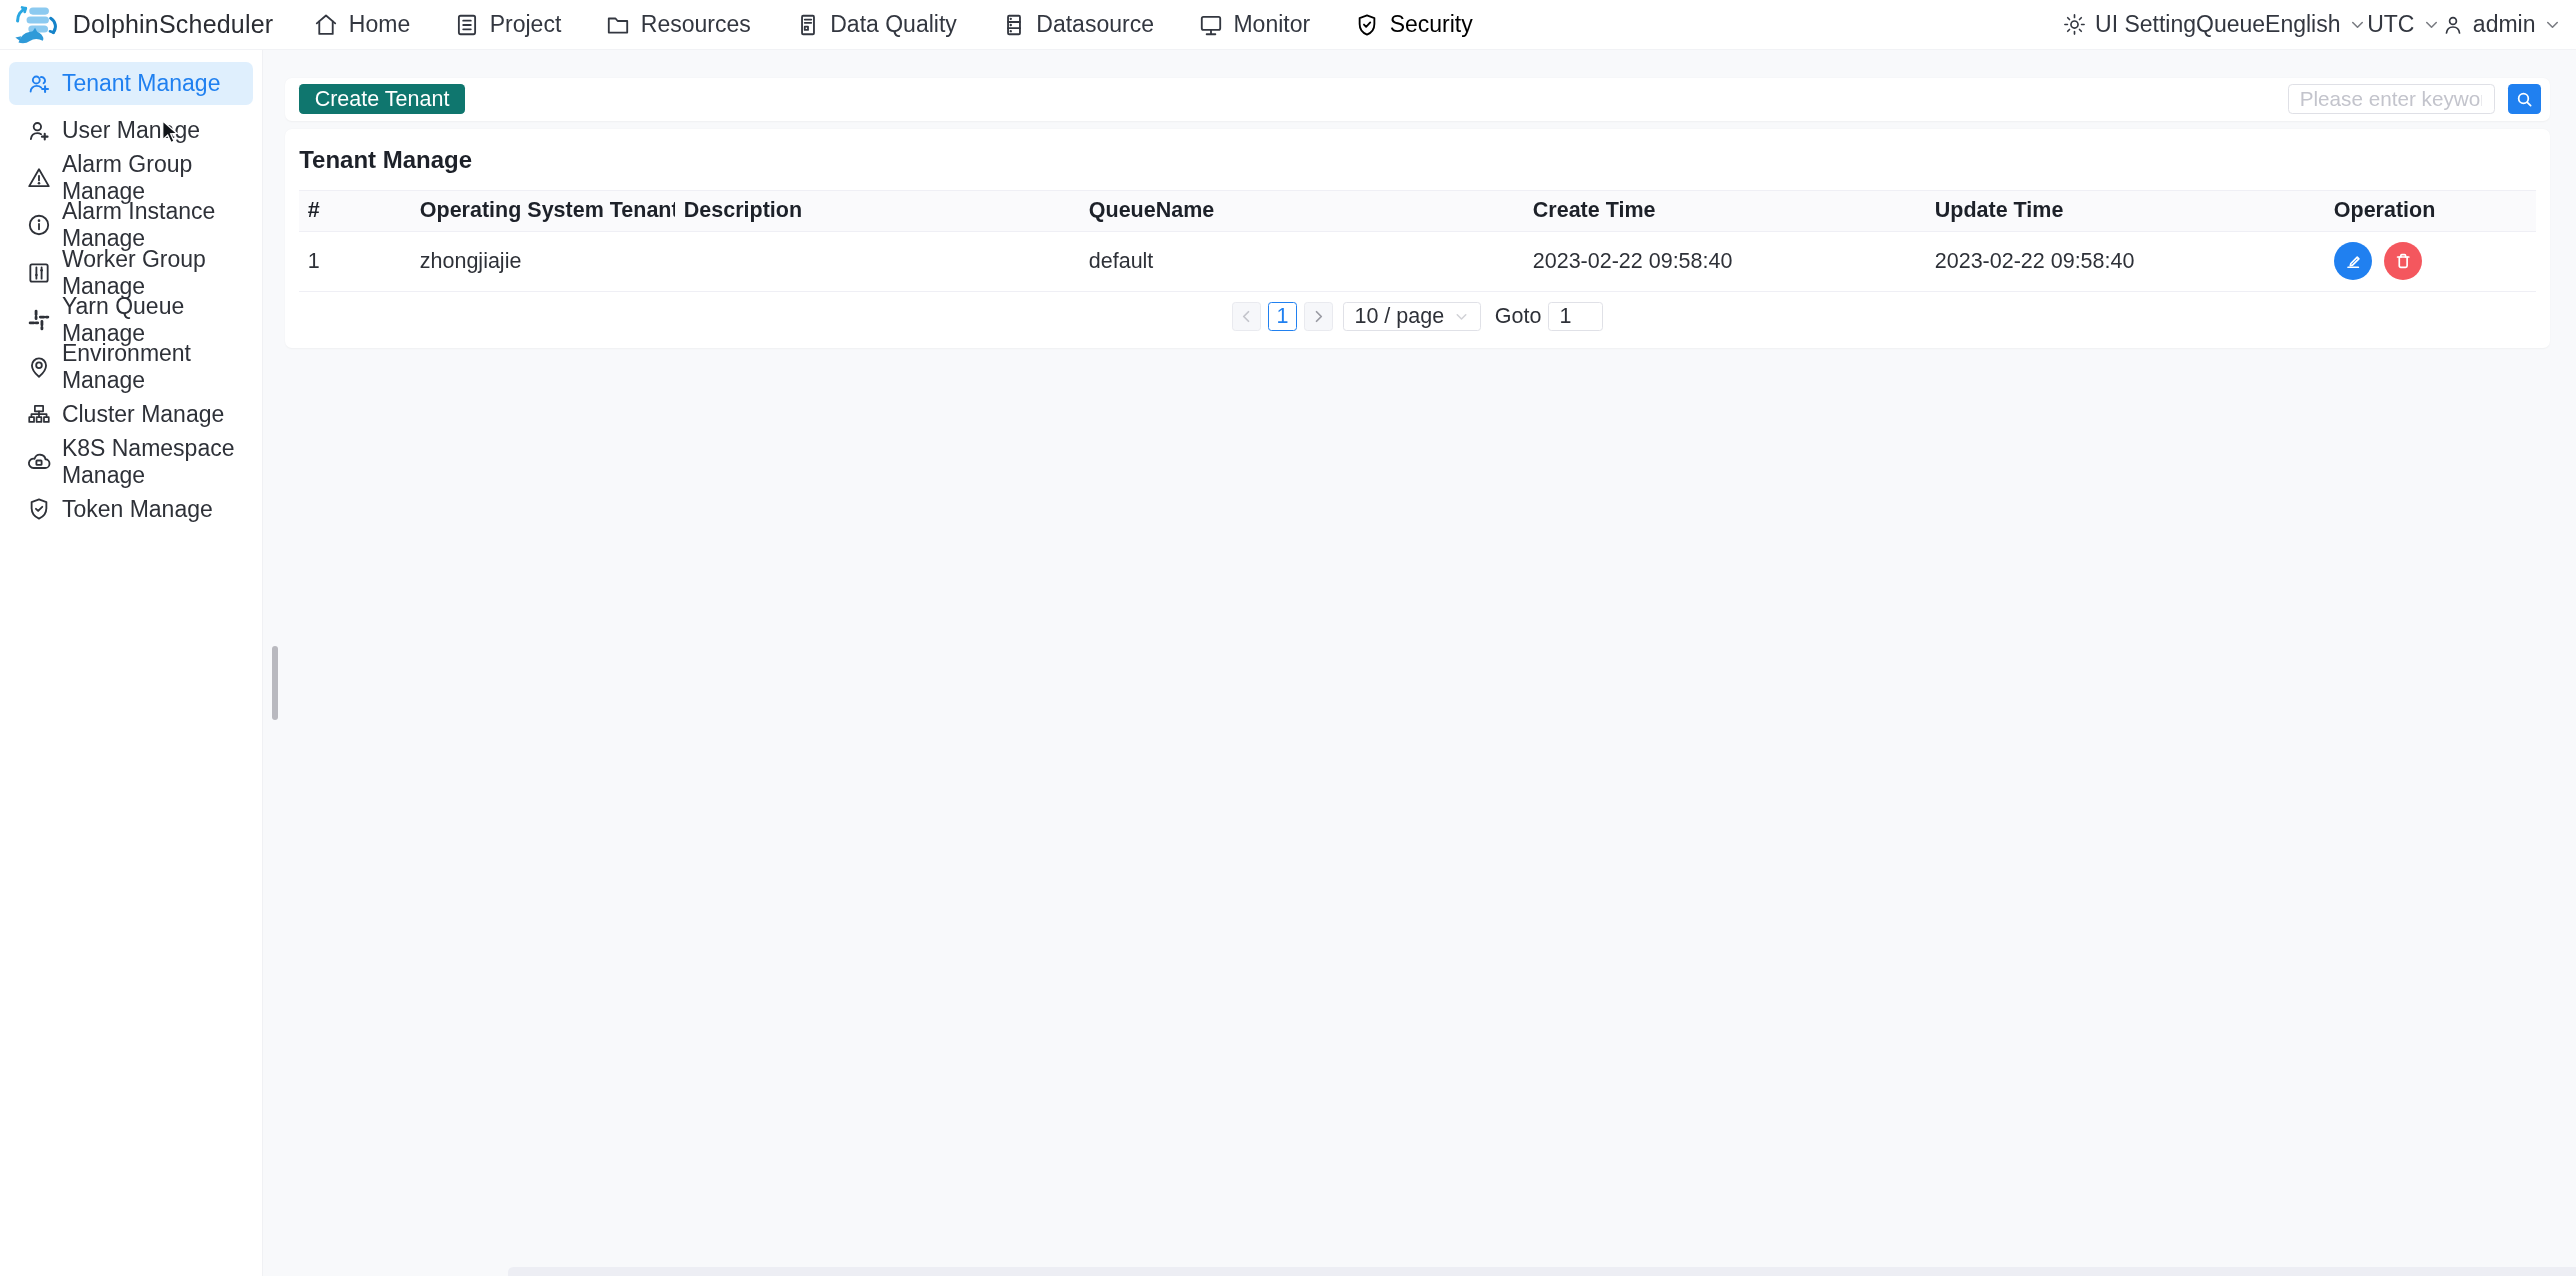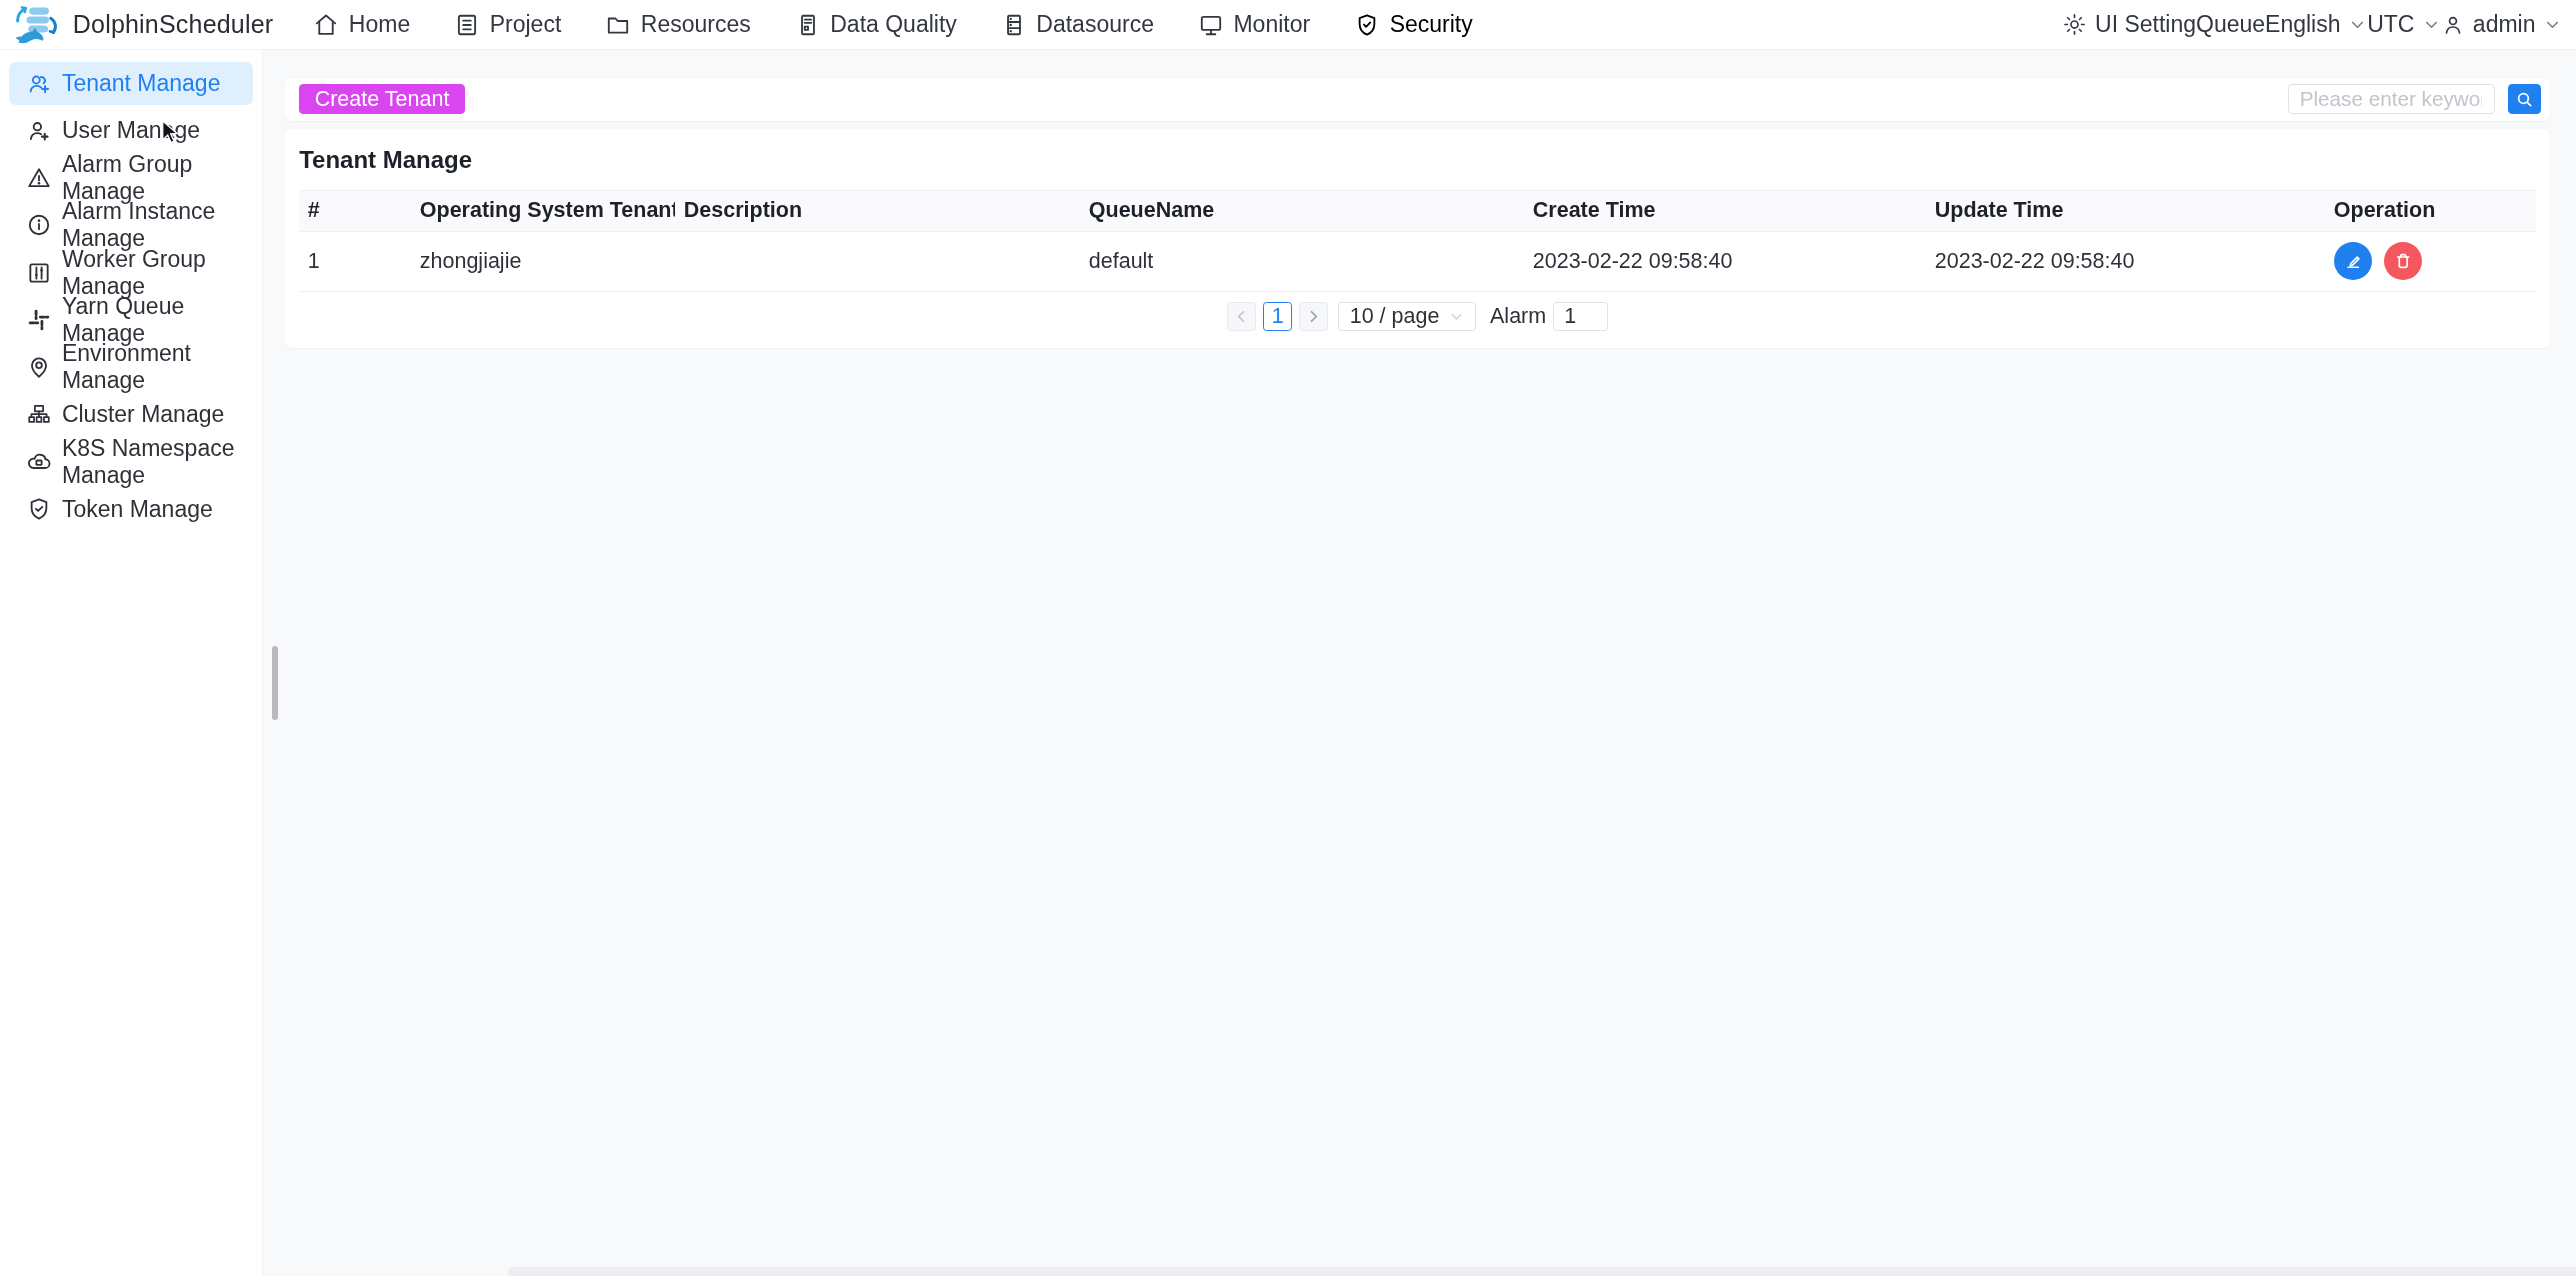--- a/index.html
+++ b/index.html
@@ -40,21 +40,21 @@
   .side-item .sicon { width:26px; height:26px; flex:none; }
   .side-item.active { background:#dfeffd; color:#2080f0; }
 
   .main { flex:1; padding:27.5px 26px 0 22.4px; }
 
   .card { background:#fff; border-radius:6.9px; box-shadow:0 0.9px 1.7px rgba(0,0,0,.04); }
   .toolbar-card {
     height:43px; display:flex; align-items:center; padding:0 9.5px 0 13.8px; margin-bottom:8.6px;
   }
   .btn-primary {
-    background:#d946ef; color:#fff; border:none; border-radius:4.3px;
+    background:#0f766e; color:#fff; border:none; border-radius:4.3px;
     height:30px; padding:0 15.5px; font-size:21.5px; font-family:inherit; cursor:pointer;
   }
   .search-wrap { margin-left:auto; display:flex; align-items:center; }
   .search-input {
     width:207px; height:30px; border:0.9px solid #dfe0e6; border-radius:4.3px;
     padding:0 11.2px; font-size:20.7px; font-family:inherit; color:#2e3138; outline:none; background:#fff;
   }
   .search-input::placeholder { color:#c3c4cc; }
   .search-btn {
     width:33px; height:30px; margin-left:13px; background:#2080f0; border:none; border-radius:4.3px;
@@ -451,21 +451,21 @@
           </span>
         </div>
         <div class="pg-select">
           <span>10 / page</span>
           <span class="chev">
             <svg width="17" height="17" viewBox="0 0 24 24" fill="none" stroke="#b9bac1" stroke-width="2.2" stroke-linecap="round" stroke-linejoin="round">
                 <path d="M6 9.5 l6 6 6-6"></path>
               </svg>
           </span>
         </div>
-        <span class="pg-goto-label">Alarm</span>
+        <span class="pg-goto-label">Goto</span>
         <input class="pg-goto-input" value="1" style="">
       </div>
     </div>
   </main>
 </div>
 
 <div class="v-scroll-thumb"></div>
 <div class="h-scroll-bar"></div>
 <div class="cursor">
   <svg width="22.4" height="26" viewBox="0 0 16 20">

